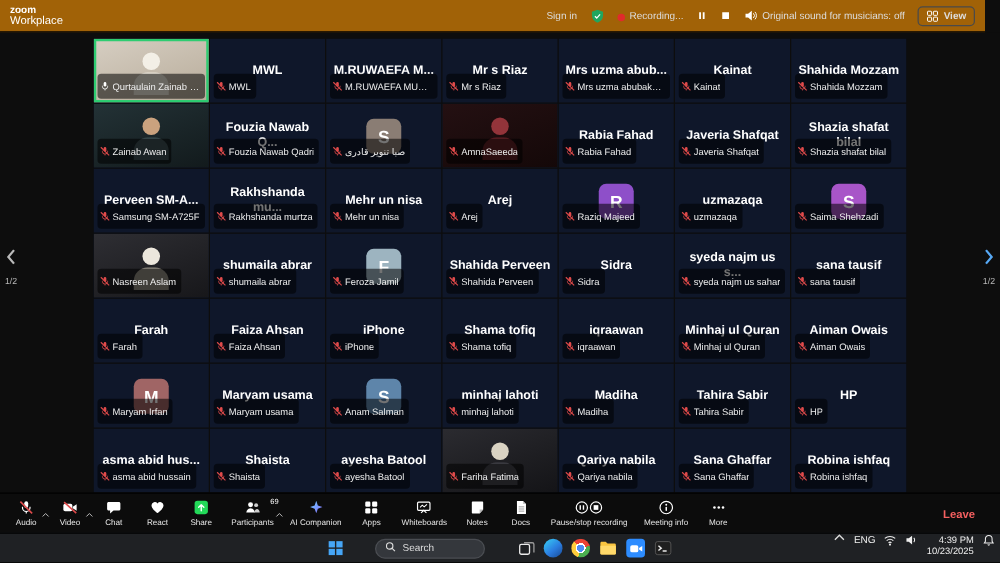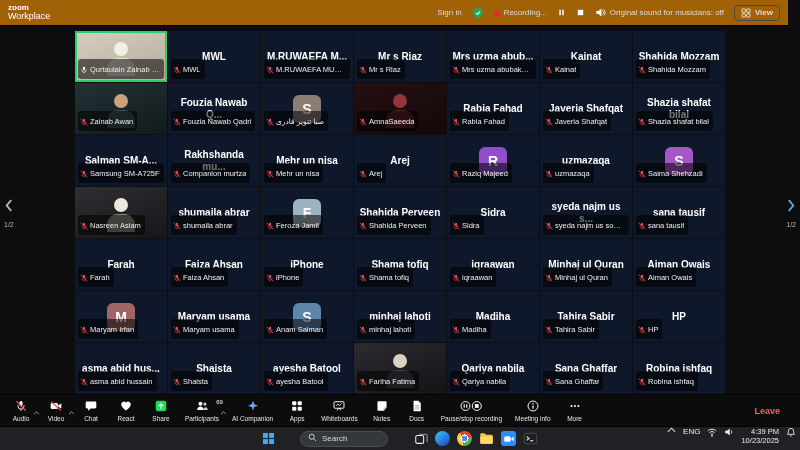--- a/index.html
+++ b/index.html
@@ -299,41 +299,41 @@
             <span><svg viewBox="0 0 12 12" width="8" height="8">
                 <rect x="4.4" y="1" width="3.2" height="5.4" rx="1.6" fill="#e04b4b"></rect>
                 <path d="M2.9 5.4v.9a3.1 3.1 0 0 0 6.2 0v-.9" fill="none" stroke="#e04b4b" stroke-width="1"></path>
                 <line x1="6" y1="9.6" x2="6" y2="11" stroke="#e04b4b" stroke-width="1"></line>
                 <line x1="1" y1="1.2" x2="11" y2="11" stroke="#e04b4b" stroke-width="1.3"></line>
               </svg></span>
             <span class="nm">Shazia shafat bilal</span>
           </div>
         </div>
         <div class="tile">
-          <div class="display-name">Salman SM-A...</div>
+          <div class="display-name">Perveen SM-A...</div>
           <div class="name-label">
             <span><svg viewBox="0 0 12 12" width="8" height="8">
                 <rect x="4.4" y="1" width="3.2" height="5.4" rx="1.6" fill="#e04b4b"></rect>
                 <path d="M2.9 5.4v.9a3.1 3.1 0 0 0 6.2 0v-.9" fill="none" stroke="#e04b4b" stroke-width="1"></path>
                 <line x1="6" y1="9.6" x2="6" y2="11" stroke="#e04b4b" stroke-width="1"></line>
                 <line x1="1" y1="1.2" x2="11" y2="11" stroke="#e04b4b" stroke-width="1.3"></line>
               </svg></span>
             <span class="nm">Samsung SM-A725F</span>
           </div>
         </div>
         <div class="tile">
           <div class="display-name">Rakhshanda  mu...</div>
           <div class="name-label">
             <span><svg viewBox="0 0 12 12" width="8" height="8">
                 <rect x="4.4" y="1" width="3.2" height="5.4" rx="1.6" fill="#e04b4b"></rect>
                 <path d="M2.9 5.4v.9a3.1 3.1 0 0 0 6.2 0v-.9" fill="none" stroke="#e04b4b" stroke-width="1"></path>
                 <line x1="6" y1="9.6" x2="6" y2="11" stroke="#e04b4b" stroke-width="1"></line>
                 <line x1="1" y1="1.2" x2="11" y2="11" stroke="#e04b4b" stroke-width="1.3"></line>
               </svg></span>
-            <span class="nm">Companion murtza</span>
+            <span class="nm">Rakhshanda murtza</span>
           </div>
         </div>
         <div class="tile">
           <div class="display-name">Mehr un nisa</div>
           <div class="name-label">
             <span><svg viewBox="0 0 12 12" width="8" height="8">
                 <rect x="4.4" y="1" width="3.2" height="5.4" rx="1.6" fill="#e04b4b"></rect>
                 <path d="M2.9 5.4v.9a3.1 3.1 0 0 0 6.2 0v-.9" fill="none" stroke="#e04b4b" stroke-width="1"></path>
                 <line x1="6" y1="9.6" x2="6" y2="11" stroke="#e04b4b" stroke-width="1"></line>
                 <line x1="1" y1="1.2" x2="11" y2="11" stroke="#e04b4b" stroke-width="1.3"></line>
@@ -451,21 +451,21 @@
         </div>
         <div class="tile">
           <div class="display-name">syeda najm us s...</div>
           <div class="name-label">
             <span><svg viewBox="0 0 12 12" width="8" height="8">
                 <rect x="4.4" y="1" width="3.2" height="5.4" rx="1.6" fill="#e04b4b"></rect>
                 <path d="M2.9 5.4v.9a3.1 3.1 0 0 0 6.2 0v-.9" fill="none" stroke="#e04b4b" stroke-width="1"></path>
                 <line x1="6" y1="9.6" x2="6" y2="11" stroke="#e04b4b" stroke-width="1"></line>
                 <line x1="1" y1="1.2" x2="11" y2="11" stroke="#e04b4b" stroke-width="1.3"></line>
               </svg></span>
-            <span class="nm">syeda najm us sound</span>
+            <span class="nm">syeda najm us sahar</span>
           </div>
         </div>
         <div class="tile">
           <div class="display-name">sana tausif</div>
           <div class="name-label">
             <span><svg viewBox="0 0 12 12" width="8" height="8">
                 <rect x="4.4" y="1" width="3.2" height="5.4" rx="1.6" fill="#e04b4b"></rect>
                 <path d="M2.9 5.4v.9a3.1 3.1 0 0 0 6.2 0v-.9" fill="none" stroke="#e04b4b" stroke-width="1"></path>
                 <line x1="6" y1="9.6" x2="6" y2="11" stroke="#e04b4b" stroke-width="1"></line>
                 <line x1="1" y1="1.2" x2="11" y2="11" stroke="#e04b4b" stroke-width="1.3"></line>

